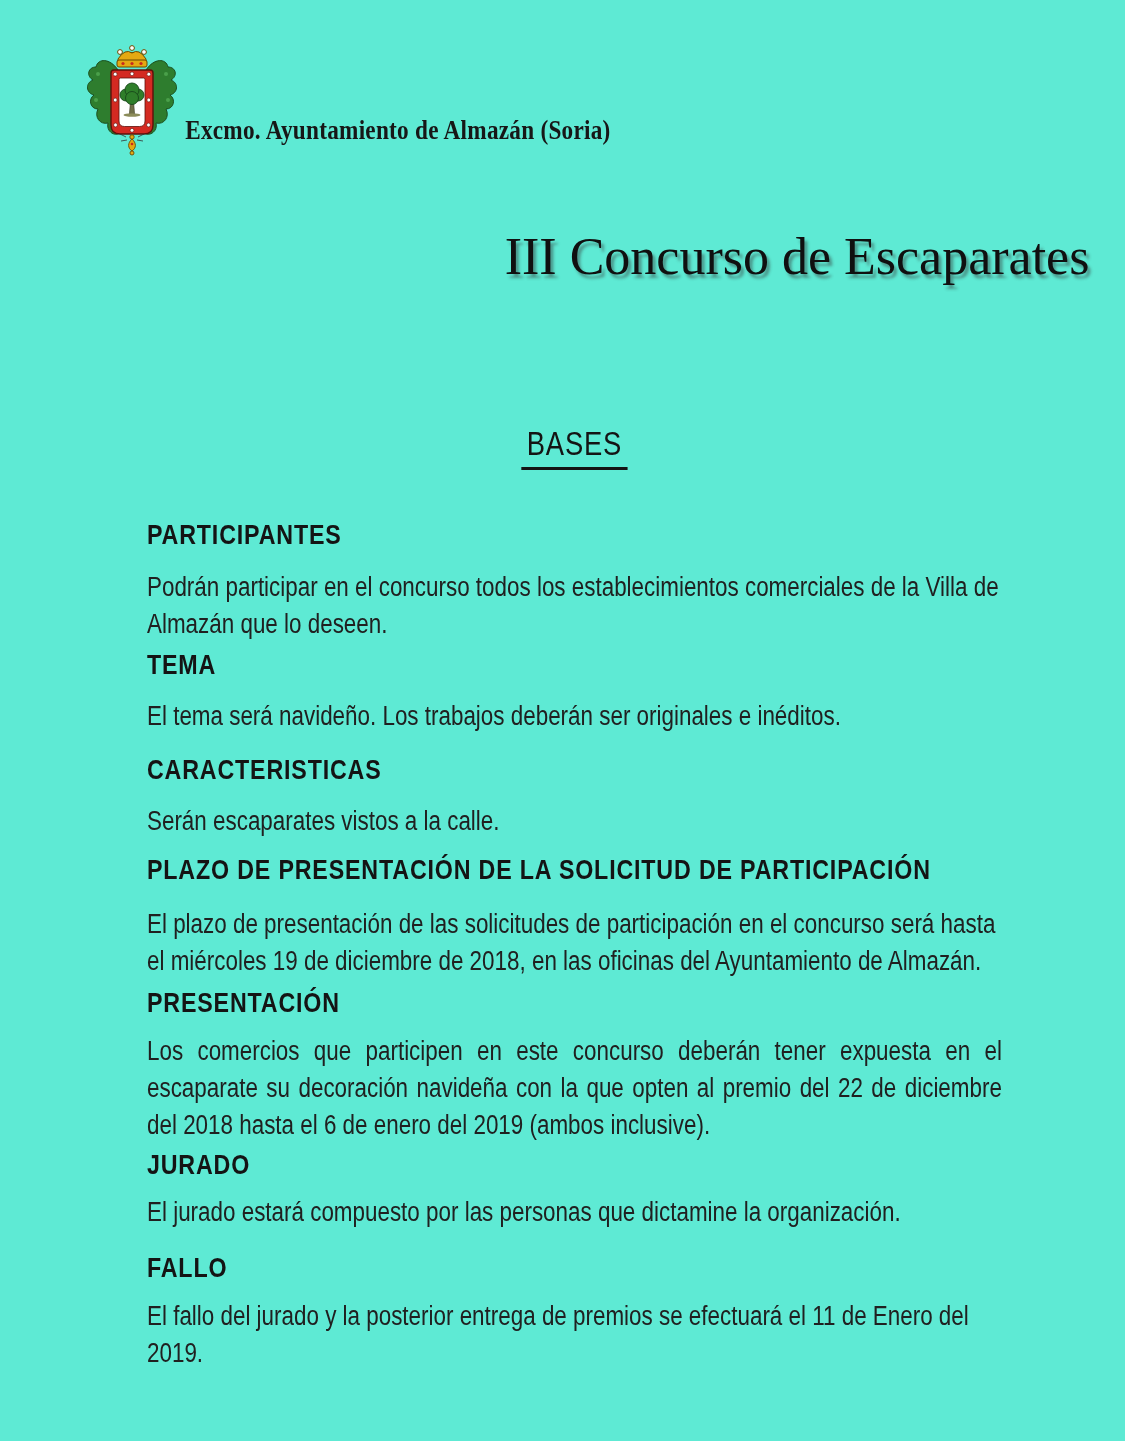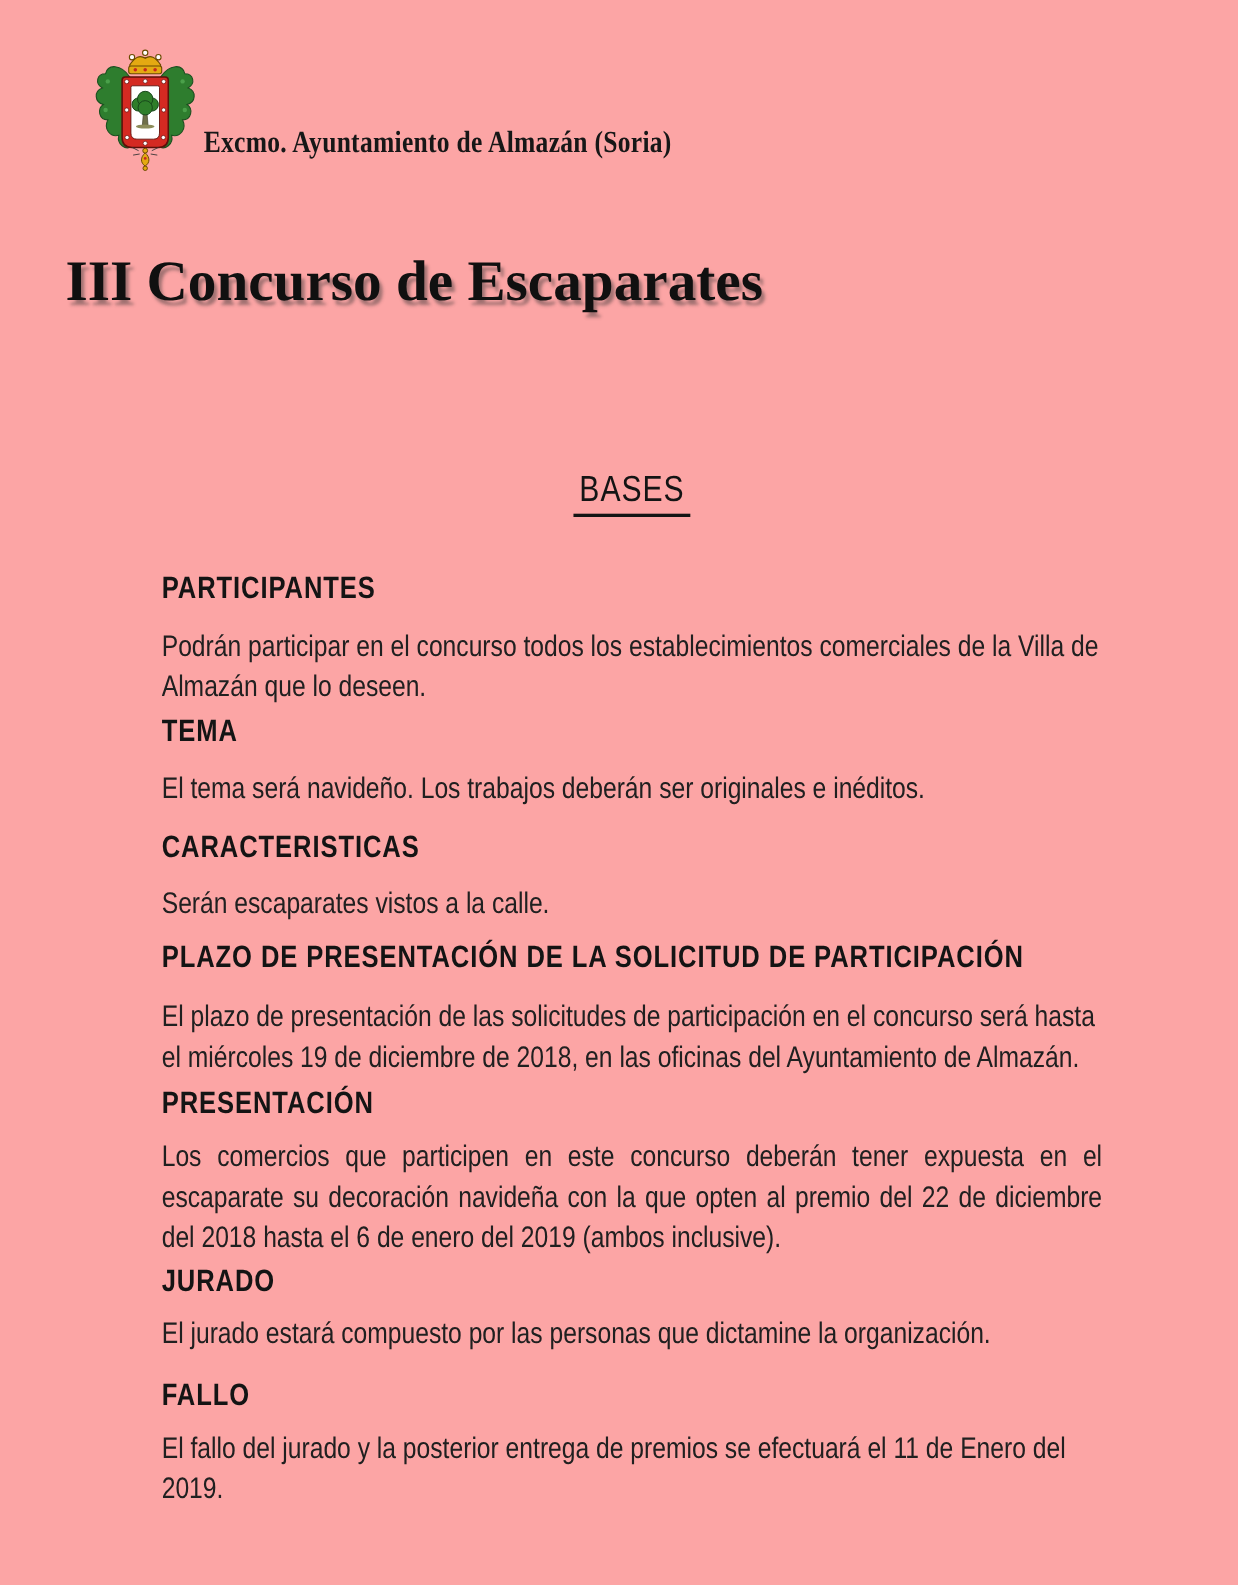--- a/index.html
+++ b/index.html
@@ -1,20 +1,20 @@
 <!DOCTYPE html>
 <html><head>
 <meta charset="utf-8">
 <title>Document</title>
 <style>
   html,body { margin:0; padding:0; background:#ffffff; }
   .page {
     position:relative;
     width:1125px; height:1441px;
-    background:#fca5a5;
+    background:#5eead4;
     overflow:hidden;
     font-family:"Liberation Sans", sans-serif;
     color:#1e1e1e;
   }
 
   
   .content {
     position:absolute; left:147px; top:0;
     width:1030px; height:1441px;
     transform:scaleX(0.83);
@@ -24,23 +24,23 @@
   .org-name {
     position:absolute; left:46px; top:113px;
     font-family:"Liberation Serif", serif;
     font-weight:700; font-size:28px; line-height:34px;
     color:#171717; letter-spacing:0.3px;
     white-space:nowrap;
   }
 
   .title-line {
     position:absolute; left:0; width:100%;
-    text-align:left; white-space:nowrap;
+    text-align:right; white-space:nowrap;
     font-family:"Liberation Serif", serif;
-    font-weight:700; color:#101010;
+    font-weight:400; color:#101010;
     text-shadow:3px 4px 3px rgba(50,50,50,0.45);
     transform:scaleX(1.2048);       
     transform-origin:50% 0;
   }
   .title-line1 { top:227px; font-size:52px; line-height:60px; }
   .title-line2 { top:290px; font-size:52px; line-height:92px; }
   .title-line2 .t2-regular { margin-right:0.28em; }
   .title-line2 .t2-italic  { font-style:italic; font-size:80px; }
 
   .bases-wrap { position:absolute; top:425px; left:0; width:100%; text-align:center; }

